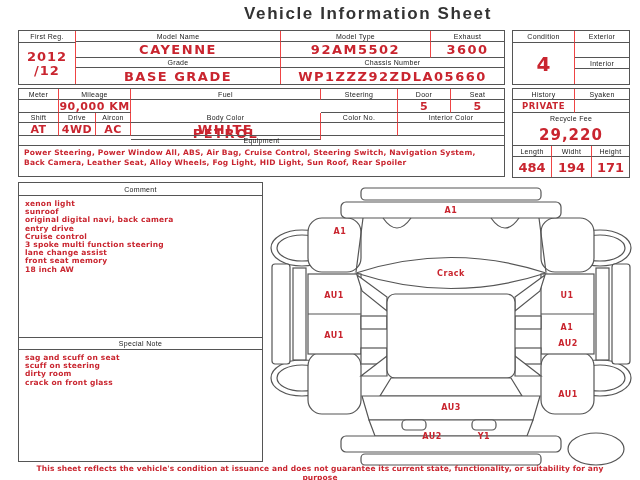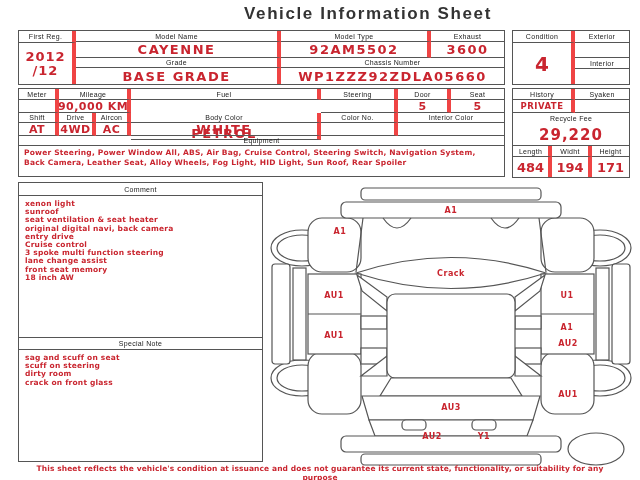--- a/index.html
+++ b/index.html
@@ -1,19 +1,19 @@
 <!DOCTYPE html>
 <html><head>
 <meta charset="utf-8">
 <style>
   html,body{margin:0;padding:0;background:#fff;}
   body{width:640px;height:480px;position:relative;font-family:"Liberation Sans",sans-serif;overflow:hidden;}
   .cell{position:absolute;box-sizing:border-box;display:flex;align-items:center;justify-content:center;overflow:hidden;white-space:nowrap;}
   .box{position:absolute;box-sizing:border-box;border:1px solid #555;background:#fff;}
-  .br{border-right:4px solid #ef4444;}
+  .br{border-right:1px solid #ef4444;}
   .bb{border-bottom:1px solid #555;}
   .bt{border-top:1px solid #555;}
   .lbl{font-size:7px;color:#222;letter-spacing:.3px;}
   .val{color:#c9252f;font-weight:bold;font-family:"DejaVu Sans","Liberation Sans",sans-serif;}
   .big{font-size:13px;letter-spacing:1.5px;}
   .med{font-size:11px;letter-spacing:.5px;}
   .title{position:absolute;left:0;top:3px;width:640px;height:22px;display:flex;align-items:center;justify-content:center;font-size:17px;letter-spacing:1.6px;color:#333;font-weight:600;padding-left:48px;}
   .eqtext{white-space:normal;justify-content:flex-start;align-items:flex-start;text-align:left;font-size:7.5px;line-height:10px;padding:2px 5px;letter-spacing:.2px;}
   .redline{font-size:7.5px;line-height:8.2px;color:#c9252f;font-weight:bold;font-family:"DejaVu Sans","Liberation Sans",sans-serif;letter-spacing:.2px;}
   .footer{position:absolute;left:18px;top:464px;width:604px;text-align:center;font-size:7.5px;color:#c9252f;font-weight:bold;font-family:"DejaVu Sans","Liberation Sans",sans-serif;letter-spacing:.1px;}
@@ -99,21 +99,20 @@
   <div class="cell val br" style="left:0;top:68px;width:39px;height:20px;font-size:13px;">484</div>
   <div class="cell val br" style="left:39px;top:68px;width:40px;height:20px;font-size:13px;">194</div>
   <div class="cell val" style="left:79px;top:68px;width:37px;height:20px;font-size:13px;">171</div>
 </div>
 
 <div class="box" style="left:18px;top:182px;width:245px;height:280px;">
   <div class="cell lbl bb" style="left:0;top:0;width:243px;height:13px;">Comment</div>
   <div style="position:absolute;left:6px;top:17px;width:232px;">
     <div class="redline">xenon light</div>
     <div class="redline">sunroof</div>
-    <div class="redline">seat ventilation &amp; seat heater</div>
     <div class="redline">original digital navi, back camera</div>
     <div class="redline">entry drive</div>
     <div class="redline">Cruise control</div>
     <div class="redline">3 spoke multi function steering</div>
     <div class="redline">lane change assist</div>
     <div class="redline">front seat memory</div>
     <div class="redline">18 inch AW</div>
   </div>
   <div class="cell lbl bt bb" style="left:0;top:154px;width:243px;height:13px;">Special Note</div>
   <div style="position:absolute;left:6px;top:171px;width:232px;">

